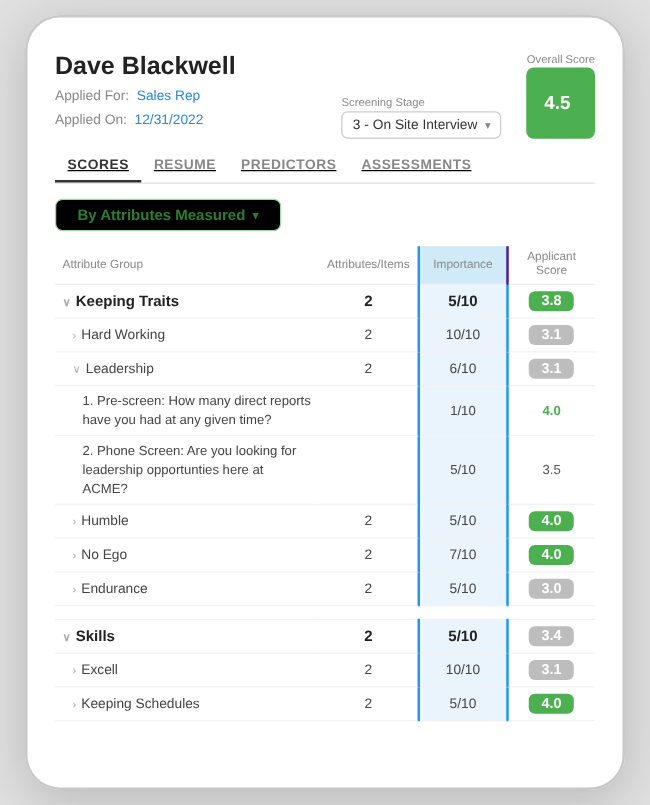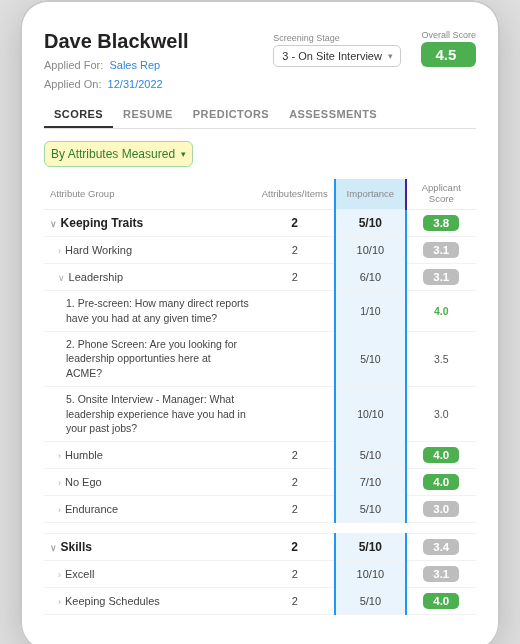--- a/index.html
+++ b/index.html
@@ -77,54 +77,55 @@
     .overall-label {
       font-size: 9px;
       color: #888;
     }
     .overall-score {
       background: #4caf50;
       color: #fff;
       font-weight: 700;
       font-size: 15px;
       border-radius: 6px;
-      padding: 4px 14px;
+      padding: 20px 14px;
       margin-top: 2px;
     }
     .tabs {
       display: flex;
       border-bottom: 1.5px solid #e0e0e0;
       margin-bottom: 12px;
       margin-top: 8px;
+      text-decoration: underline;
     }
     .tab {
       font-size: 11px;
       font-weight: 600;
       color: #888;
       padding: 7px 10px 6px 10px;
       cursor: pointer;
       letter-spacing: 0.04em;
       border-bottom: 2px solid transparent;
       text-transform: uppercase;
     }
     .tab.active {
       color: #333;
       border-bottom: 2px solid #333;
     }
     .filter-btn {
       display: inline-flex;
       align-items: center;
       gap: 6px;
-      background: #fef9c3;
+      background: #000000;
       border: 1px solid #a5d6a7;
       border-radius: 6px;
-      padding: 5px 6px;
+      padding: 5px 17px;
       font-size: 12px;
       color: #2e7d32;
-      font-weight: 400;
+      font-weight: 700;
       cursor: pointer;
       margin-bottom: 12px;
     }
     .filter-btn .chevron { font-size: 9px; }
     .scores-table {
       width: 100%;
       border-collapse: collapse;
       font-size: 11px;
     }
     .scores-table thead th {
@@ -279,26 +280,20 @@
             <td class="center"></td>
             <td class="importance-col importance-text">1/10</td>
             <td class="center"><span class="score-green-text">4.0</span></td>
           </tr>
           <tr class="row-question">
             <td class="indent-2"><span>2. Phone Screen: Are you looking for leadership opportunties here at ACME?</span></td>
             <td class="center"></td>
             <td class="importance-col importance-text">5/10</td>
             <td class="center"><span class="score-text-plain">3.5</span></td>
           </tr>
-          <tr class="row-question">
-            <td class="indent-2"><span>5. Onsite Interview - Manager: What leadership experience have you had in your past jobs?</span></td>
-            <td class="center"></td>
-            <td class="importance-col importance-text">10/10</td>
-            <td class="center"><span class="score-text-plain">3.0</span></td>
-          </tr>
           <tr class="row-sub">
             <td class="indent-1"><span class="chevron-right">›</span><span>Humble</span></td>
             <td class="center">2</td>
             <td class="importance-col importance-text">5/10</td>
             <td class="center"><span class="score-badge score-green">4.0</span></td>
           </tr>
           <tr class="row-sub">
             <td class="indent-1"><span class="chevron-right">›</span><span>No Ego</span></td>
             <td class="center">2</td>
             <td class="importance-col importance-text">7/10</td>

